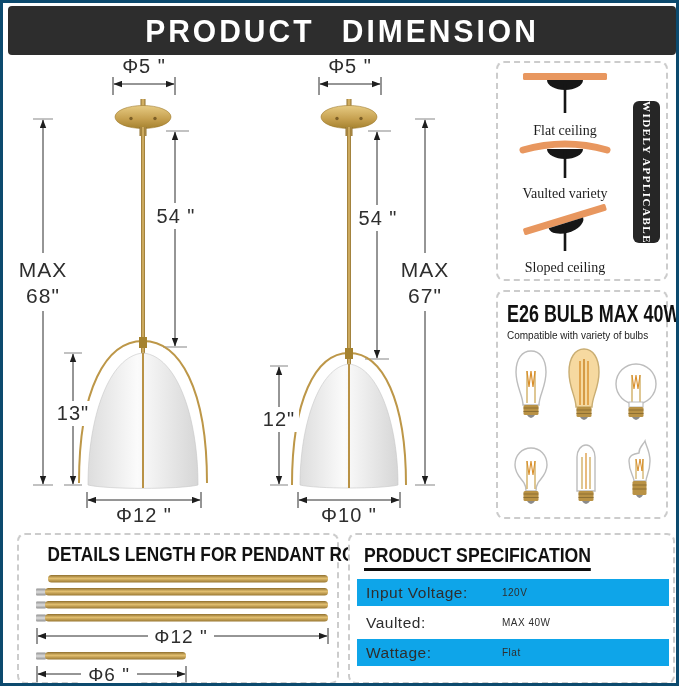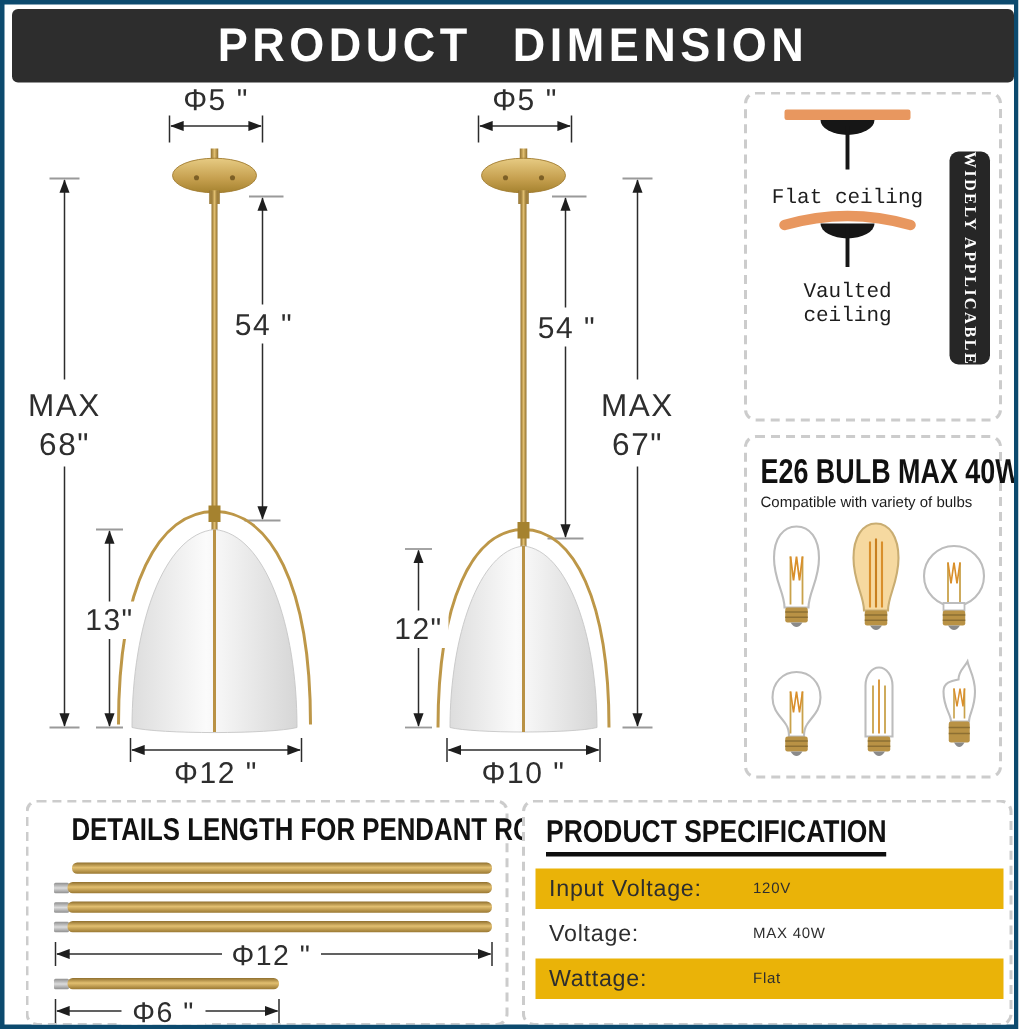--- a/index.html
+++ b/index.html
@@ -19,21 +19,21 @@
     color:#fff; font-size:30px; font-weight:800; letter-spacing:3px;
     word-spacing:16px; transform:scaleY(1.05);
   }
   
   .dims-svg { position:absolute; left:0; top:52px; }
   .dim-text { font-family:"Liberation Sans",sans-serif; fill:#2e2e2e; letter-spacing:1px; }
   
   .panel { position:absolute; border:2px dashed #cccccc; border-radius:8px; background:#fff; }
   .ceiling-box { left:493px; top:58px; width:172px; height:220px; }
   .ceil-item { position:absolute; left:6px; width:122px; text-align:center; }
-  .ceil-label { font-family:Liberation Mono, monospace; font-size:14px; color:#1d1d1d; margin-top:1px; }
+  .ceil-label { font-family:Liberation Serif, serif; font-size:14px; color:#1d1d1d; margin-top:1px; }
   .badge {
     position:absolute; right:6px; top:38px; width:27px; height:142px;
     background:#262626; border-radius:6px; display:flex; align-items:center; justify-content:center;
   }
   .badge span {
     writing-mode:vertical-rl; color:#fff; font-family:"Liberation Serif",serif;
     font-weight:bold; font-size:11px; letter-spacing:1.5px; white-space:nowrap;
   }
   .bulb-box { left:493px; top:287px; width:172px; height:229px; }
   .bulb-title {
@@ -53,21 +53,21 @@
   .rod-svg { position:absolute; left:0; top:27px; }
   
   .spec-box { left:345px; top:530px; width:327px; height:151px; }
   .spec-title {
     display:inline-block; margin:8px 0 0 14px; font-size:21px; font-weight:800; color:#111;
     transform:scaleX(0.84); transform-origin:left; white-space:nowrap;
     border-bottom:3px solid #0e0e0e; padding-bottom:1px;
   }
   .spec-table { position:absolute; left:7px; top:44px; width:312px; }
   .spec-row { display:flex; align-items:center; height:27px; margin-bottom:3px; padding-left:9px; }
-  .spec-row.gray { background:#eab308; }
+  .spec-row.gray { background:#0ea5e9; }
   .spec-row .lbl { width:136px; font-size:15.5px; color:#2e2e2e; letter-spacing:0.5px; }
   .spec-row .val { font-size:10px; color:#2e2e2e; letter-spacing:0.5px; }
 </style>
 </head>
 <body>
 
 <div class="page">
 
   <div class="title-bar">
     <span>PRODUCT DIMENSION</span>
@@ -198,21 +198,31 @@
         <rect x="53.7" y="14" width="2.6" height="29" fill="#161616"></rect>
       </svg>
       <div class="ceil-label">Flat ceiling</div>
     </div>
     <div class="ceil-item" style="top:73px;">
       <svg width="110" height="45" viewBox="0 0 110 45">
         <path d="M13,14 Q55,2 97,14" stroke="#e8975f" stroke-width="7" fill="none" stroke-linecap="round"></path>
         <path d="M37,13 A18,10 0 0 0 73,13 Z" fill="#161616"></path>
         <rect x="53.7" y="15" width="2.6" height="27" fill="#161616"></rect>
       </svg>
-      <div class="ceil-label">Vaulted ceiling</div>
+      <div class="ceil-label">Vaulted variety</div>
+    </div>
+    <div class="ceil-item" style="top:140px;">
+      <svg width="110" height="52" viewBox="0 0 110 52">
+        <g transform="rotate(-17 55 17)">
+          <rect x="12" y="13" width="86" height="7" rx="1.5" fill="#e8975f"></rect>
+          <path d="M37,20 A18,10 0 0 0 73,20 Z" fill="#161616"></path>
+        </g>
+        <rect x="53.7" y="23" width="2.6" height="25" fill="#161616"></rect>
+      </svg>
+      <div class="ceil-label">Sloped ceiling</div>
     </div>
     <div class="badge">
       <span>WIDELY APPLICABLE</span>
     </div>
   </div>
 
   <div class="panel bulb-box">
     <div class="bulb-title">E26 BULB MAX 40W</div>
     <div class="bulb-sub">Compatible with variety of bulbs</div>
     <div class="bulb-grid">
@@ -329,21 +339,21 @@
   </div>
 
   <div class="panel spec-box">
     <div class="spec-title">PRODUCT SPECIFICATION</div>
     <div class="spec-table">
       <div class="spec-row gray">
         <span class="lbl">Input Voltage:</span>
         <span class="val">120V</span>
       </div>
       <div class="spec-row">
-        <span class="lbl">Voltage:</span>
+        <span class="lbl">Vaulted:</span>
         <span class="val">MAX 40W</span>
       </div>
       <div class="spec-row gray">
         <span class="lbl">Wattage:</span>
         <span class="val">Flat</span>
       </div>
     </div>
   </div>
 
 </div>

